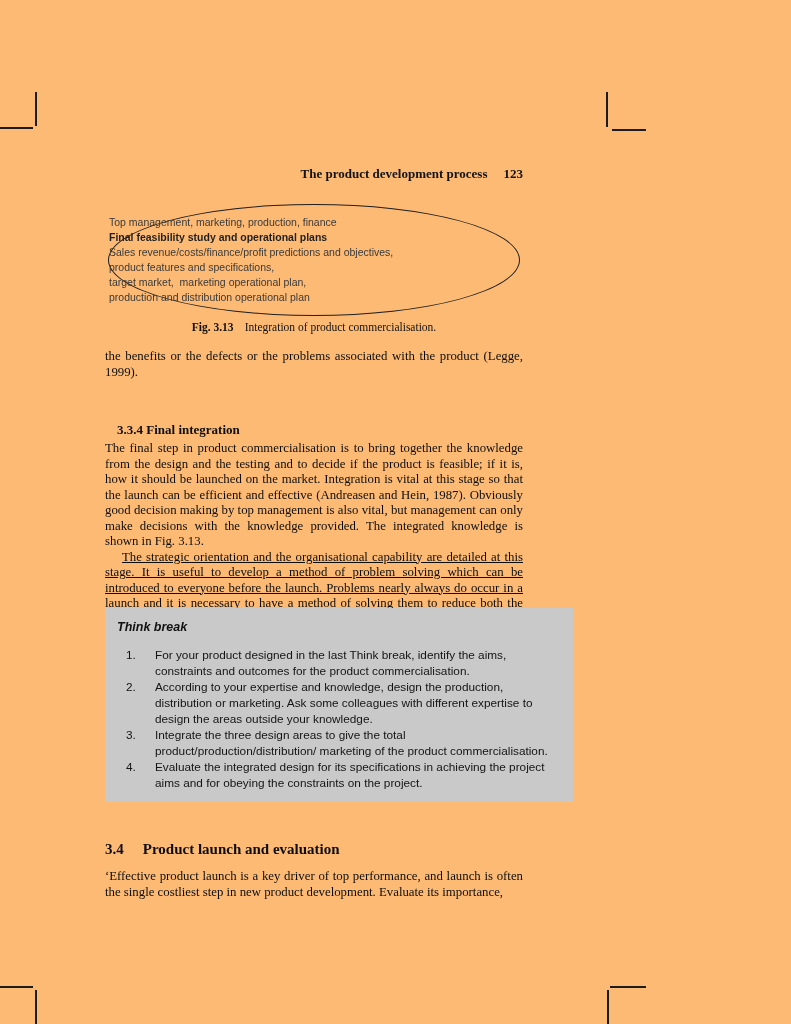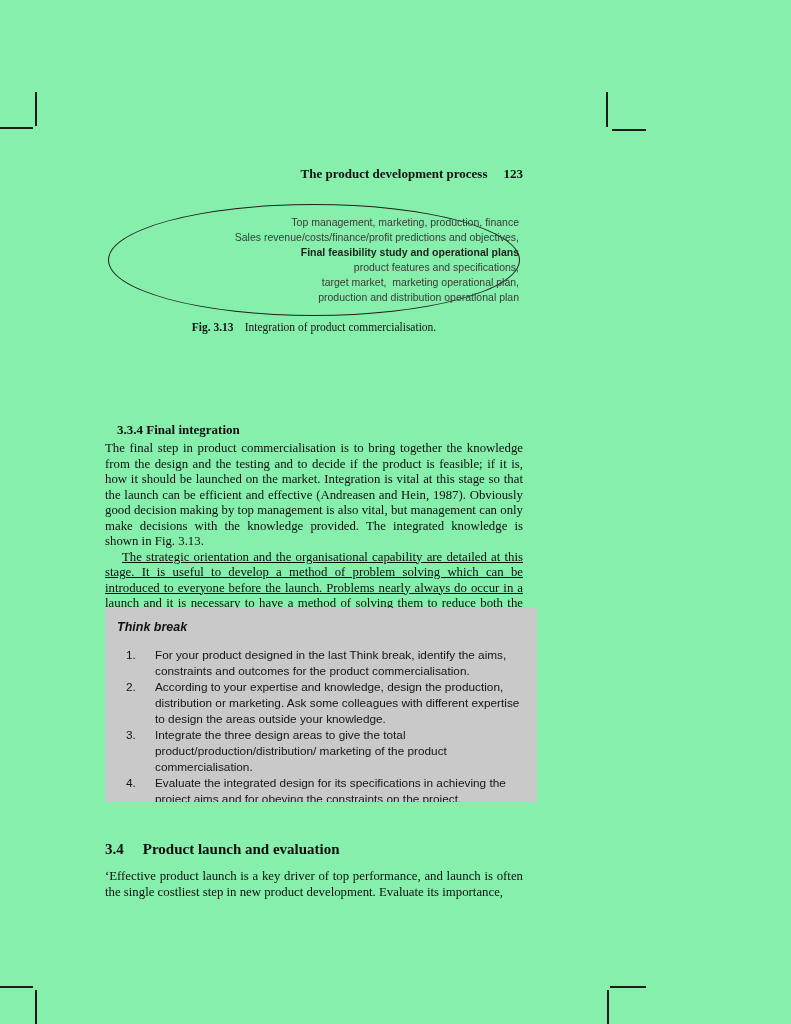--- a/index.html
+++ b/index.html
@@ -1,20 +1,20 @@
 <!DOCTYPE html>
 <html><head>
 <meta charset="utf-8">
 <style>
   html, body { margin: 0; padding: 0; background: #ffffff; }
   .page {
     position: relative;
     width: 791px;
     height: 1024px;
-    background: #86efac;
+    background: #fdba74;
     overflow: hidden;
     font-family: "Liberation Serif", serif;
     color: #101010;
   }
 
   
   .crop { position: absolute; background: #1c1c1c; }
   .crop.tl-v { left: 35px;  top: 92px;  width: 2px;  height: 34px; }
   .crop.tl-h { left: 0;     top: 127px; width: 33px; height: 2px; }
   .crop.tr-v { left: 606px; top: 92px;  width: 2px;  height: 35px; }
@@ -37,21 +37,21 @@
   .ellipse {
     position: absolute;
     left: 108px; top: 204px;
     width: 412px; height: 112px;
     border: 1.5px solid #1f1f1f;
     border-radius: 50%;
     box-sizing: border-box;
     display: flex;
     flex-direction: column;
     justify-content: center;
-    align-items: flex-end;
+    align-items: flex-start;
   }
   .eline {
     font-family: "Liberation Sans", sans-serif;
     font-size: 10.5px;
     line-height: 15px;
     color: #3a3a3a;
     white-space: pre;
   }
   .eline.bold { font-weight: bold; color: #1f1f1f; }
 
@@ -81,21 +81,21 @@
     font-size: 13px;
     font-weight: bold;
     color: #0e0e0e;
   }
   .flow-334 { top: 429px; margin-top: 12px; }
   .flow-334 .indent { text-indent: 17px; text-decoration: underline; }
 
   .thinkbox {
     position: absolute;
     left: 105px; top: 608px;
-    width: 432px; height: 194px;
+    width: 468px; height: 194px;
     background: #c9c9c9;
     box-sizing: border-box;
     padding: 12px 14px 1px 12px;
     overflow: hidden;
     font-family: "Liberation Sans", sans-serif;
   }
   .tb-title {
     font-weight: bold;
     font-style: italic;
     font-size: 12.5px;
@@ -136,31 +136,34 @@
   <div class="crop bl-v"></div>
   <div class="crop br-h"></div>
   <div class="crop br-v"></div>
 
   <div class="running-head">
     <span>The product development process</span><span class="pgnum">123</span>
   </div>
 
   <div class="ellipse">
     <div class="eline">Top management, marketing, production, finance</div>
+    <div class="eline bold">Final feasibility study and operational plans</div>
     <div class="eline">Sales revenue/costs/finance/profit predictions and objectives,</div>
-    <div class="eline bold">Final feasibility study and operational plans</div>
     <div class="eline">product features and specifications,</div>
     <div class="eline">target market,  marketing operational plan,</div>
     <div class="eline">production and distribution operational plan</div>
   </div>
 
   <div class="caption">
     <span class="cap-label">Fig. 3.13</span><span class="cap-text">Integration of product commercialisation.</span>
   </div>
 
+  <div class="bodyblock p-benefits">
+    <p>the benefits or the defects or the problems associated with the product (Legge, 1999).</p>
+  </div>
 
   <h3 class="h334">3.3.4  Final integration</h3>
 
   <div class="bodyblock flow-334">
     <p>The final step in product commercialisation is to bring together the knowledge from the design and the testing and to decide if the product is feasible; if it is, how it should be launched on the market. Integration is vital at this stage so that the launch can be efficient and effective (Andreasen and Hein, 1987). Obviously good decision making by top management is also vital, but management can only make decisions with the knowledge provided. The integrated knowledge is shown in Fig. 3.13.</p>
     <p class="indent">The strategic orientation and the organisational capability are detailed at this stage. It is useful to develop a method of problem solving which can be introduced to everyone before the launch. Problems nearly always do occur in a launch and it is necessary to have a method of solving them to reduce both the chances of failure and the time taken for problem solving.</p>
   </div>
 
   <div class="thinkbox">
     <div class="tb-title">Think break</div>

